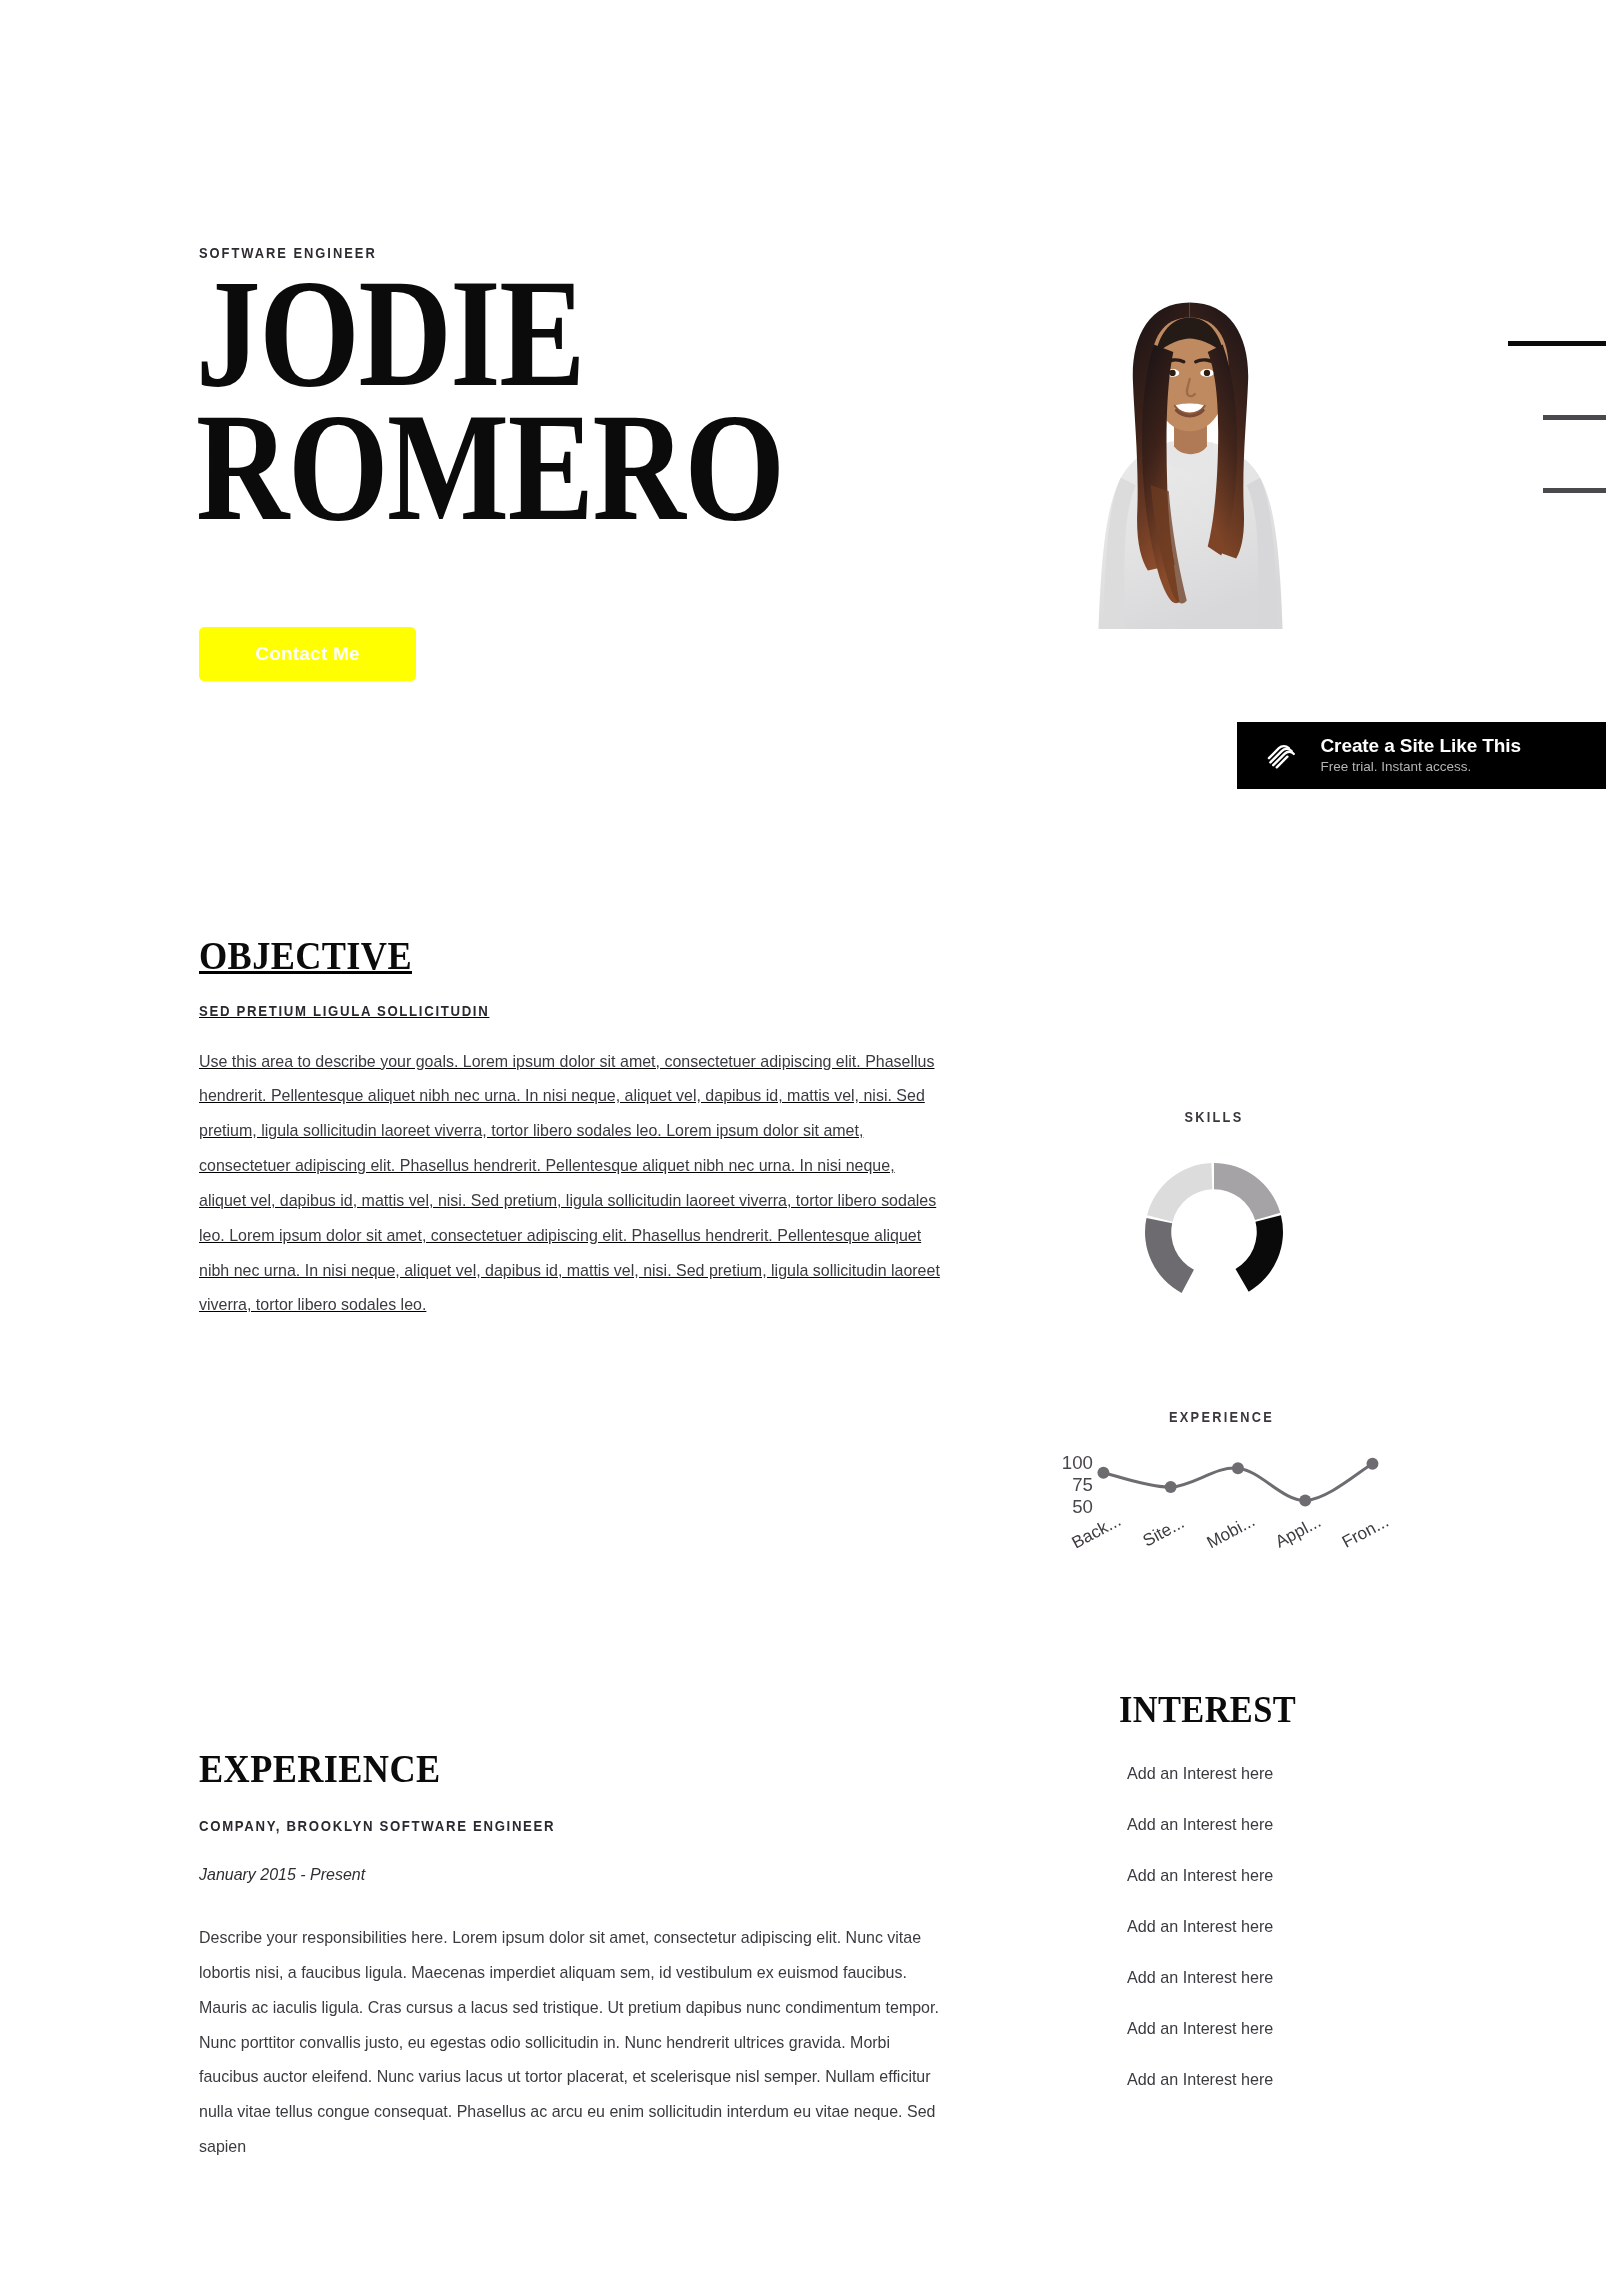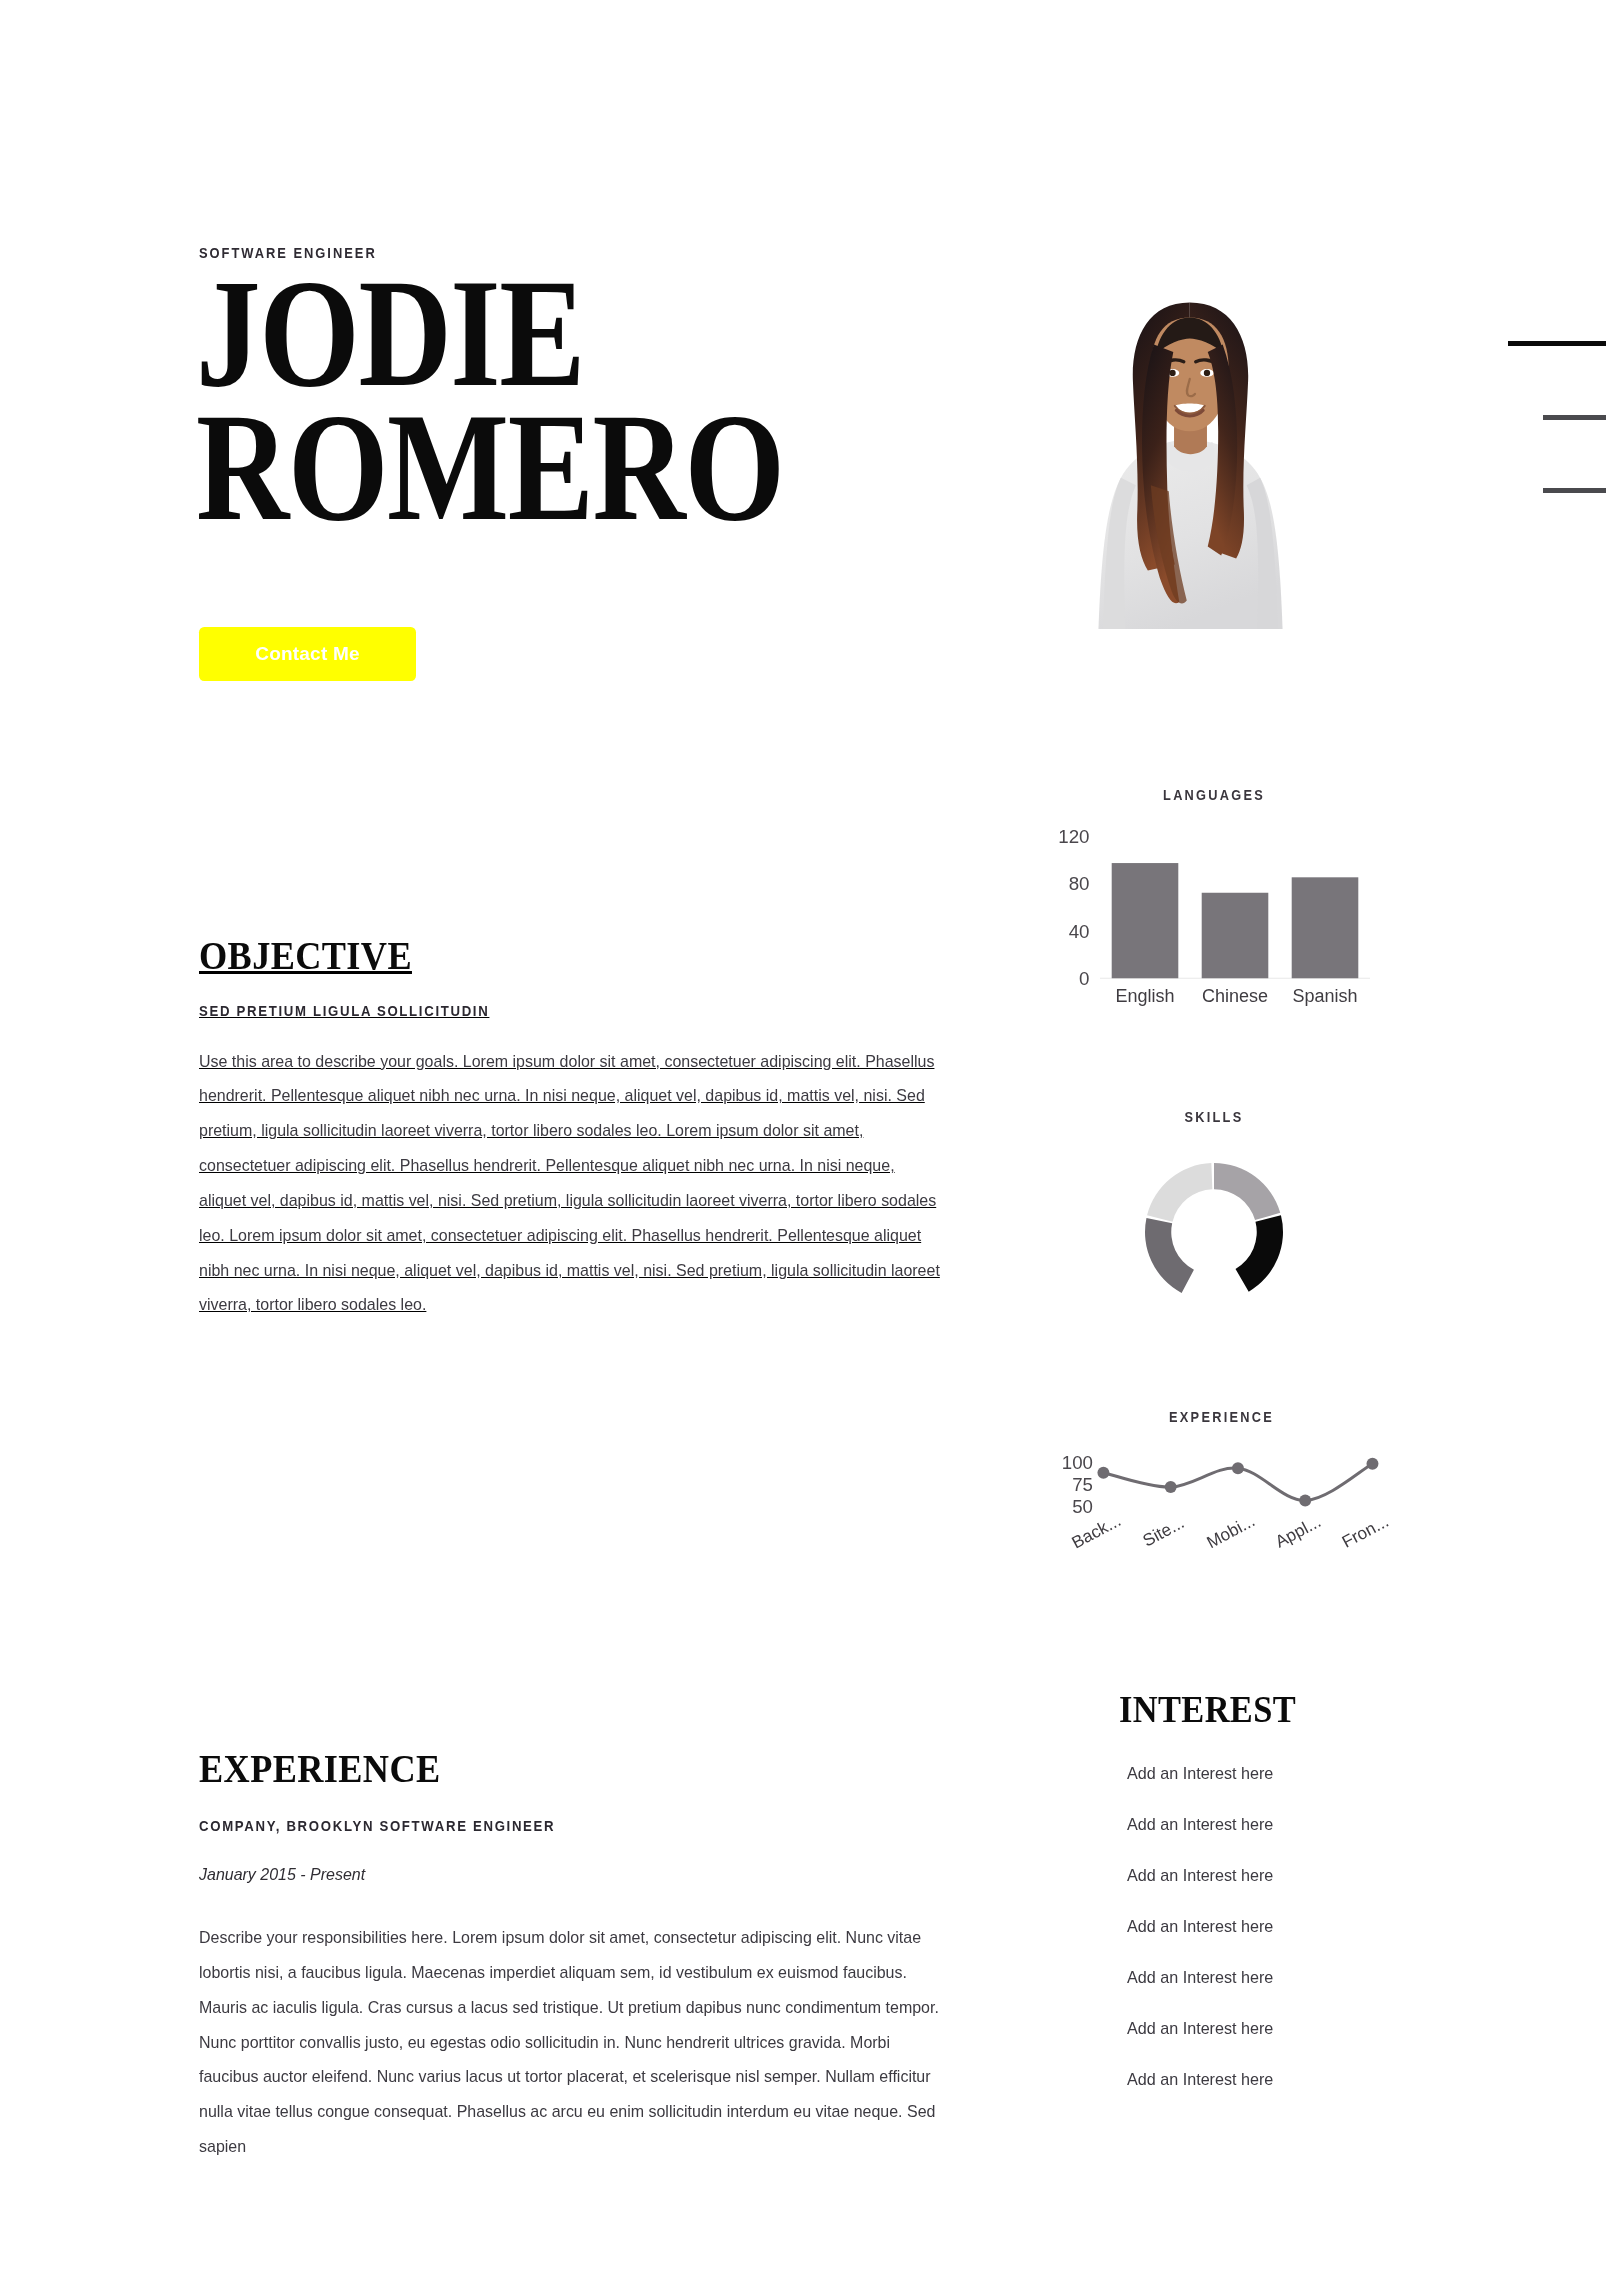--- a/index.html
+++ b/index.html
@@ -206,50 +206,48 @@
       <path d="M132 152 C 142 164 162 164 172 152 C 164 148 140 148 132 152 Z" fill="#ffffff"></path>
       <path d="M132 152 C 142 166 162 166 172 152" stroke="#8d5a3d" stroke-width="2.6" fill="none" stroke-linecap="round"></path>
       <path d="M134 158 C 143 168 161 168 170 158" stroke="#7d4a38" stroke-width="4" fill="none" stroke-linecap="round"></path>
 
       <path d="M104 70 C 88 120 86 190 90 252 C 93 300 101 344 112 382 C 122 410 130 420 138 414 C 132 376 124 320 122 262 C 120 198 120 128 130 80 Z" fill="url(#hairg)"></path>
       <path d="M196 70 C 214 120 218 188 214 248 C 211 292 204 326 194 352 L 176 340 C 186 300 190 244 190 186 C 190 132 184 100 176 80 Z" fill="url(#hairg2)"></path>
       <path d="M100 258 C 104 310 114 360 128 400 C 134 416 142 420 148 412 C 138 372 128 320 124 266 Z" fill="#6d3c22" opacity="0.75"></path>
     </svg>
   </div>
 
+  <div class="sqs-banner">
+    <svg class="sqs-logo" viewBox="0 0 48 48">
+      <g fill="none" stroke="#ffffff" stroke-width="3.4" stroke-linecap="round">
+        <path d="M7 27 L 21 13 C 25 9 31 9 35 13"></path>
+        <path d="M9 33 L 25 17 C 29 13 35 13 39 17"></path>
+        <path d="M13 37 L 29 21 C 33 17 39 17 42 21"></path>
+        <path d="M18 40 L 33 25"></path>
+      </g>
+    </svg>
+    <div class="sqs-text">
+      <div class="t1">Create a Site Like This</div>
+      <div class="t2">Free trial. Instant access.</div>
+    </div>
+  </div>
 
   <div id="objective-block">
     <h2 class="sec-title">OBJECTIVE</h2>
     <p class="sec-sub" id="objective-sub">SED PRETIUM LIGULA SOLLICITUDIN</p>
     <p class="body-text" id="objective-text">Use this area to describe your goals. Lorem ipsum dolor sit amet, consectetuer adipiscing elit. Phasellus hendrerit. Pellentesque aliquet nibh nec urna. In nisi neque, aliquet vel, dapibus id, mattis vel, nisi. Sed pretium, ligula sollicitudin laoreet viverra, tortor libero sodales leo. Lorem ipsum dolor sit amet, consectetuer adipiscing elit. Phasellus hendrerit. Pellentesque aliquet nibh nec urna. In nisi neque, aliquet vel, dapibus id, mattis vel, nisi. Sed pretium, ligula sollicitudin laoreet viverra, tortor libero sodales leo. Lorem ipsum dolor sit amet, consectetuer adipiscing elit. Phasellus hendrerit. Pellentesque aliquet nibh nec urna. In nisi neque, aliquet vel, dapibus id, mattis vel, nisi. Sed pretium, ligula sollicitudin laoreet viverra, tortor libero sodales leo.</p>
   </div>
 
   <div id="experience-block">
     <h2 class="sec-title">EXPERIENCE</h2>
     <p class="sec-sub" id="exp-sub">COMPANY, BROOKLYN SOFTWARE ENGINEER</p>
     <p class="date-text" id="exp-date">January 2015 - Present</p>
     <p class="body-text" id="exp-text">Describe your responsibilities here. Lorem ipsum dolor sit amet, consectetur adipiscing elit. Nunc vitae lobortis nisi, a faucibus ligula. Maecenas imperdiet aliquam sem, id vestibulum ex euismod faucibus. Mauris ac iaculis ligula. Cras cursus a lacus sed tristique. Ut pretium dapibus nunc condimentum tempor. Nunc porttitor convallis justo, eu egestas odio sollicitudin in. Nunc hendrerit ultrices gravida. Morbi faucibus auctor eleifend. Nunc varius lacus ut tortor placerat, et scelerisque nisl semper. Nullam efficitur nulla vitae tellus congue consequat. Phasellus ac arcu eu enim sollicitudin interdum eu vitae neque. Sed sapien</p>
   </div>
 
-  <div id="lang-chart">
-    <div class="chart-title">LANGUAGES</div>
-    <svg id="lang-plot" viewBox="0 0 480 280">
-        <text x="74" y="224" text-anchor="end" font-family="&quot;Liberation Sans&quot;, sans-serif" font-size="25" fill="#4a474c">0</text>
-        <text x="74" y="160.66666666666669" text-anchor="end" font-family="&quot;Liberation Sans&quot;, sans-serif" font-size="25" fill="#4a474c">40</text>
-        <text x="74" y="97.33333333333334" text-anchor="end" font-family="&quot;Liberation Sans&quot;, sans-serif" font-size="25" fill="#4a474c">80</text>
-        <text x="74" y="34" text-anchor="end" font-family="&quot;Liberation Sans&quot;, sans-serif" font-size="25" fill="#4a474c">120</text>
-        <line x1="88" y1="215" x2="448" y2="215" stroke="#e8e8e8" stroke-width="1.5"></line>
-        <rect x="103.6" y="61.41666666666666" width="88.8" height="153.58333333333334" fill="#78757a"></rect>
-        <text x="148" y="247" text-anchor="middle" font-family="&quot;Liberation Sans&quot;, sans-serif" font-size="24" fill="#3f3c41">English</text>
-        <rect x="223.6" y="101" width="88.8" height="114" fill="#78757a"></rect>
-        <text x="268" y="247" text-anchor="middle" font-family="&quot;Liberation Sans&quot;, sans-serif" font-size="24" fill="#3f3c41">Chinese</text>
-        <rect x="343.6" y="80.41666666666666" width="88.8" height="134.58333333333334" fill="#78757a"></rect>
-        <text x="388" y="247" text-anchor="middle" font-family="&quot;Liberation Sans&quot;, sans-serif" font-size="24" fill="#3f3c41">Spanish</text>
-      </svg>
-  </div>
 
   <div id="skills-chart">
     <div class="chart-title">SKILLS</div>
     <svg id="skills-plot" viewBox="0 0 480 280">
         <path d="M 196.80861622369807 209.2311785430213 A 92 92 0 0 1 149.94420023392496 109.18636323055529 L 184.20455884058396 116.34372504501795 A 57 57 0 0 0 213.24012092120424 178.32801279295884 Z" fill="#6e6b70"></path>
         <path d="M 150.7327931826083 105.74318560483059 A 92 92 0 0 1 236.46832156394814 36.067811690222854 L 237.81189488201133 71.0420137645946 A 57 57 0 0 0 184.6931436022682 114.21045195081895 Z" fill="#dcdcdc"></path>
         <path d="M 239.99999999999997 36 A 92 92 0 0 1 328.34701908227873 102.33281824439086 L 294.73674008358574 112.0975069557639 A 57 57 0 0 0 240 71 Z" fill="#a6a3a7"></path>
         <path d="M 329.2672068173917 105.74318560483056 A 92 92 0 0 1 286.2778350899816 207.51328177974085 L 268.6721369579234 177.26366371136118 A 57 57 0 0 0 295.3068563977318 114.21045195081894 Z" fill="#0a0a0a"></path>
       </svg>
   </div>

